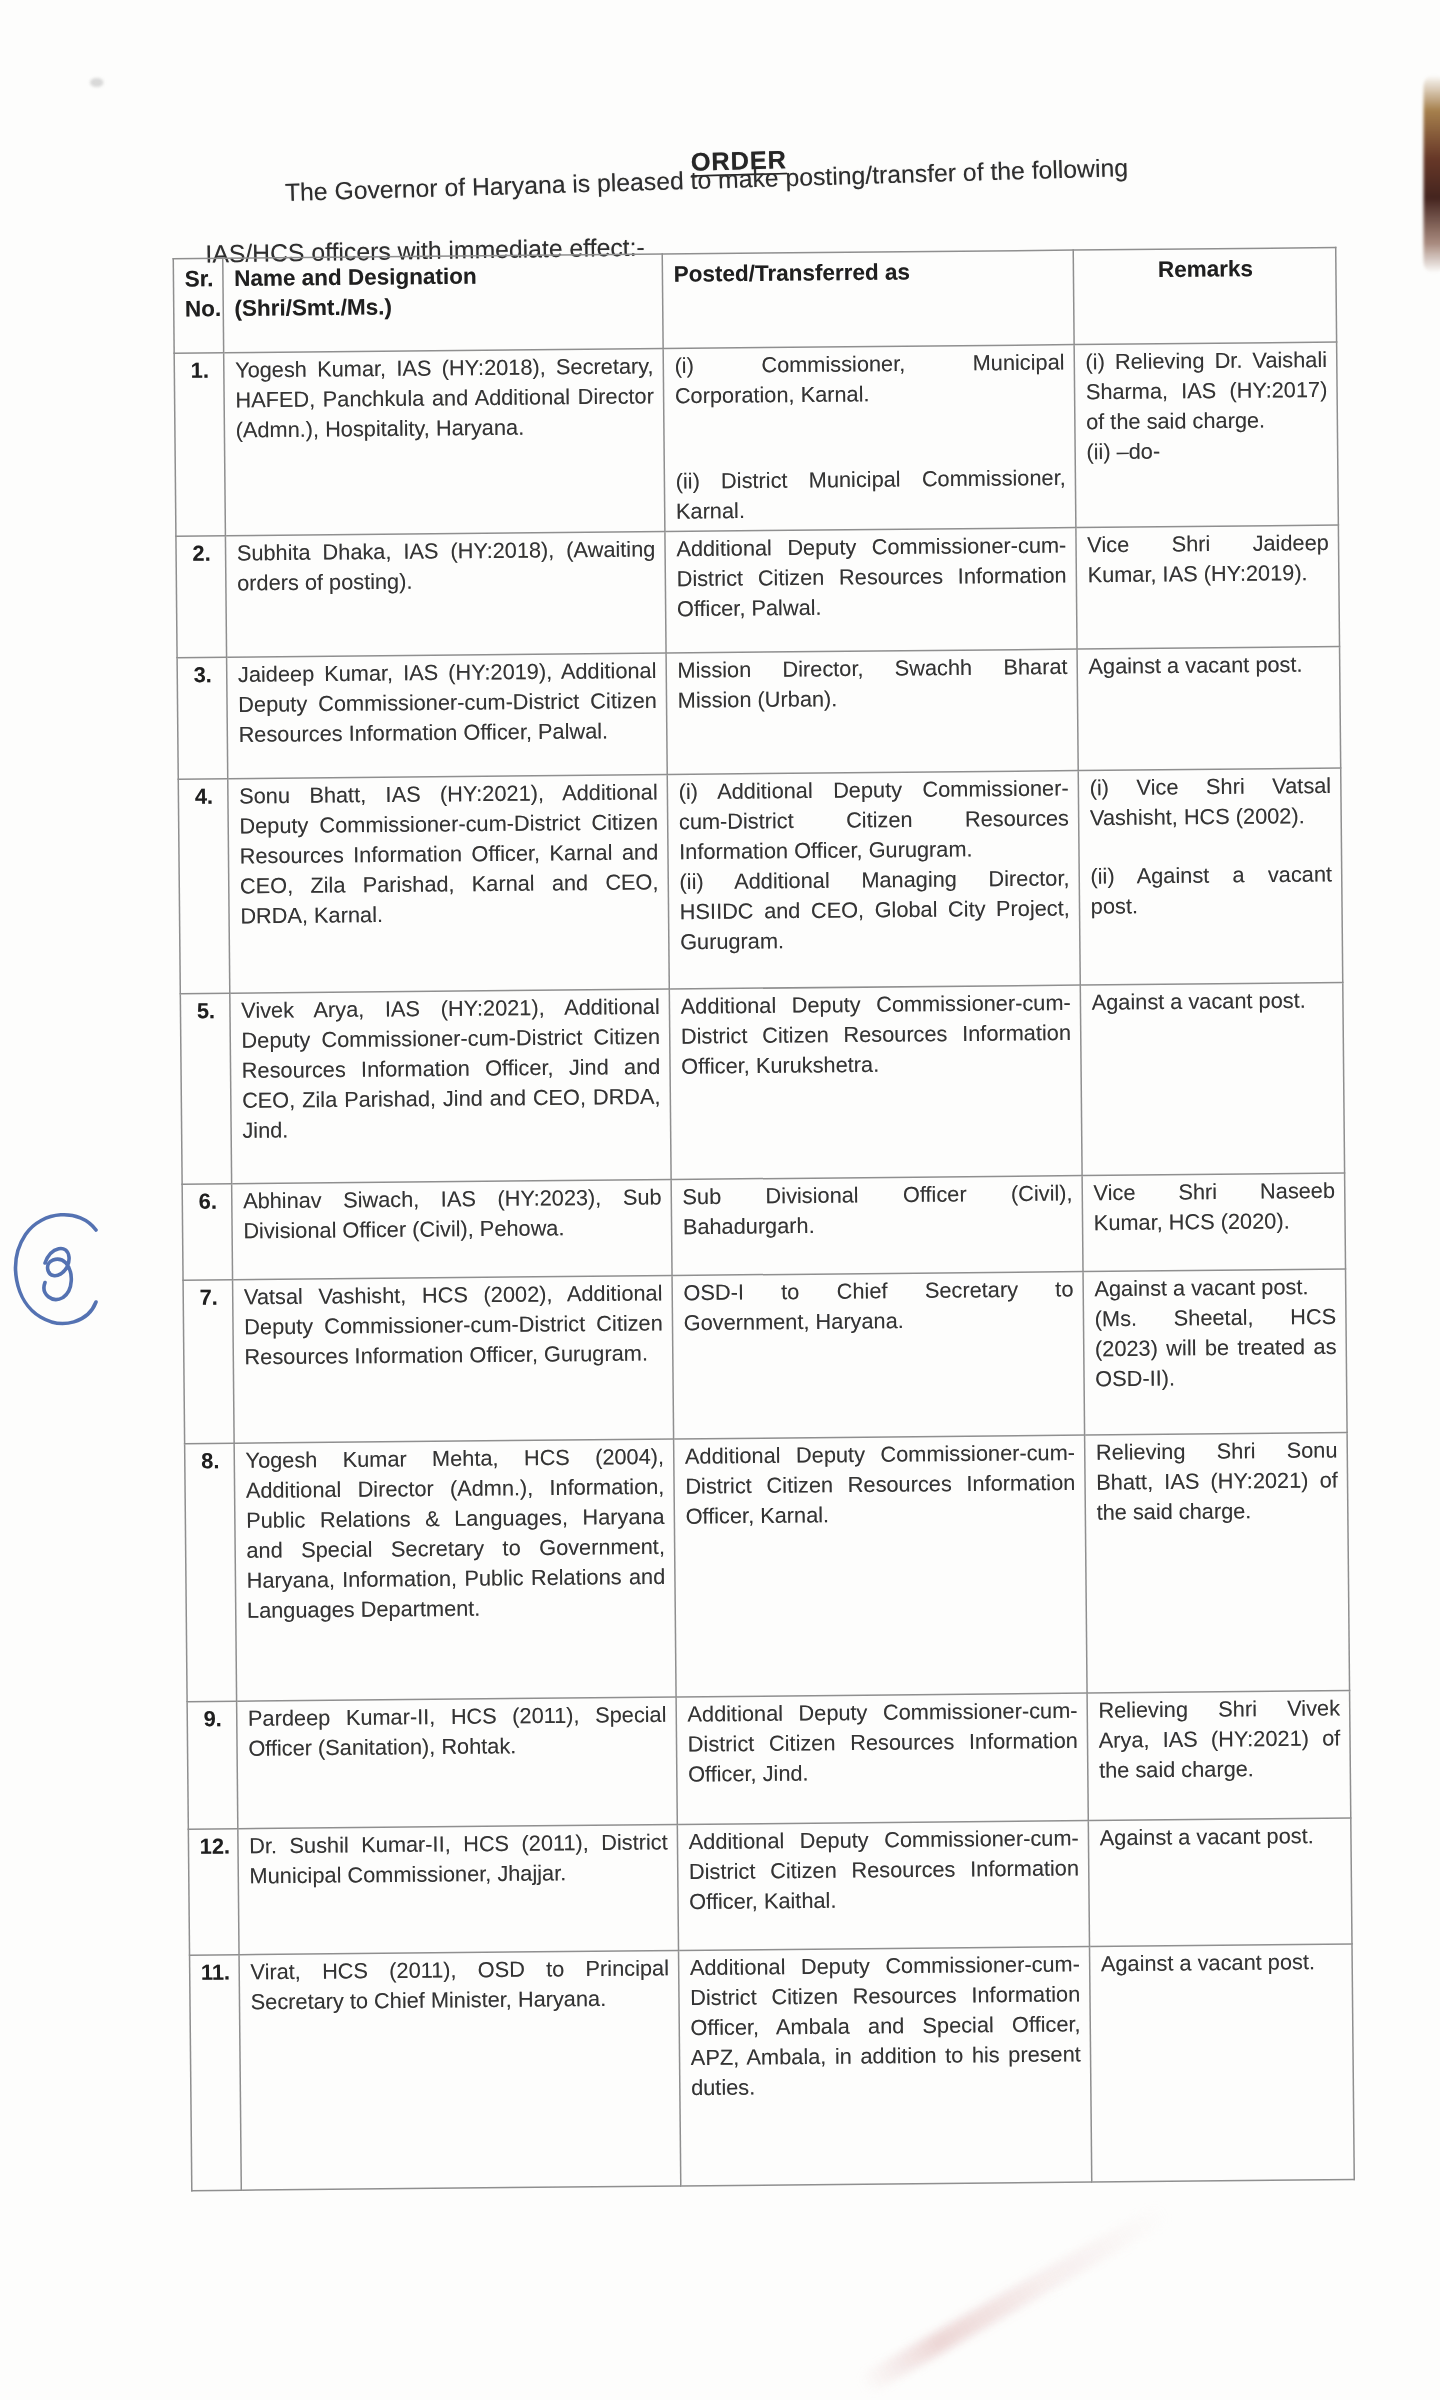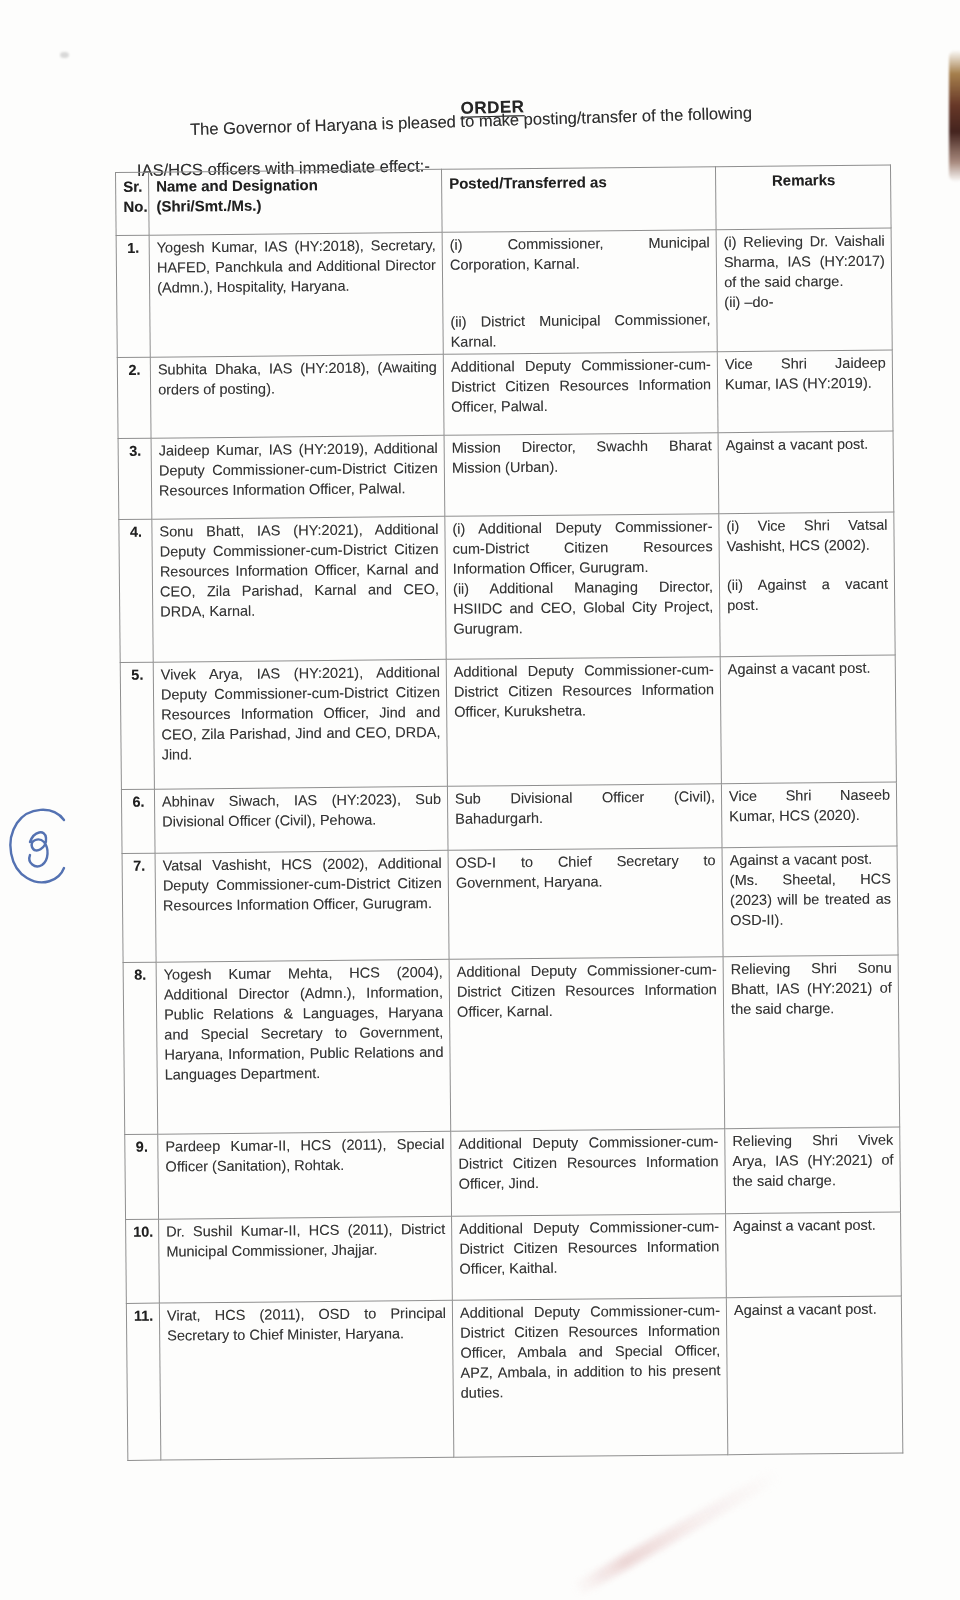--- a/index.html
+++ b/index.html
@@ -230,21 +230,21 @@
               <p>Pardeep Kumar-II, HCS (2011), Special Officer (Sanitation), Rohtak.</p>
             </td>
           <td class="cell">
               <p>Additional Deputy Commissioner-cum-District Citizen Resources Information Officer, Jind.</p>
             </td>
           <td class="cell">
               <p>Relieving Shri Vivek Arya, IAS (HY:2021) of the said charge.</p>
             </td>
         </tr>
         <tr>
-          <td class="sr">10.</td>
+          <td class="sr">12.</td>
           <td class="cell">
               <p>Dr. Sushil Kumar-II, HCS (2011), District Municipal Commissioner, Jhajjar.</p>
             </td>
           <td class="cell">
               <p>Additional Deputy Commissioner-cum-District Citizen Resources Information Officer, Kaithal.</p>
             </td>
           <td class="cell">
               <p>Against a vacant post.</p>
             </td>
         </tr>

